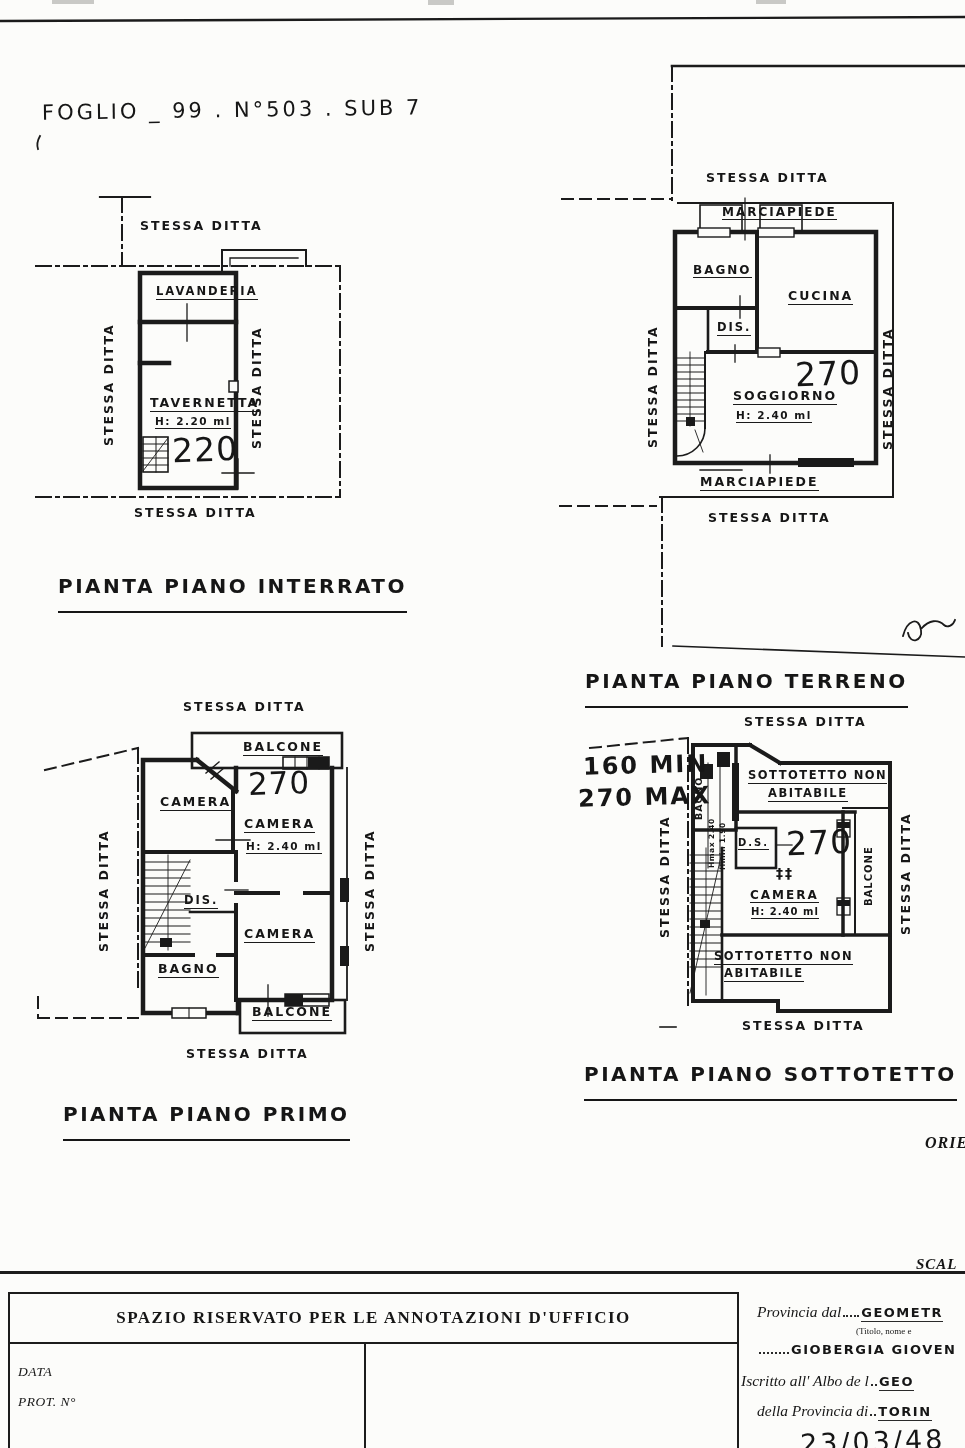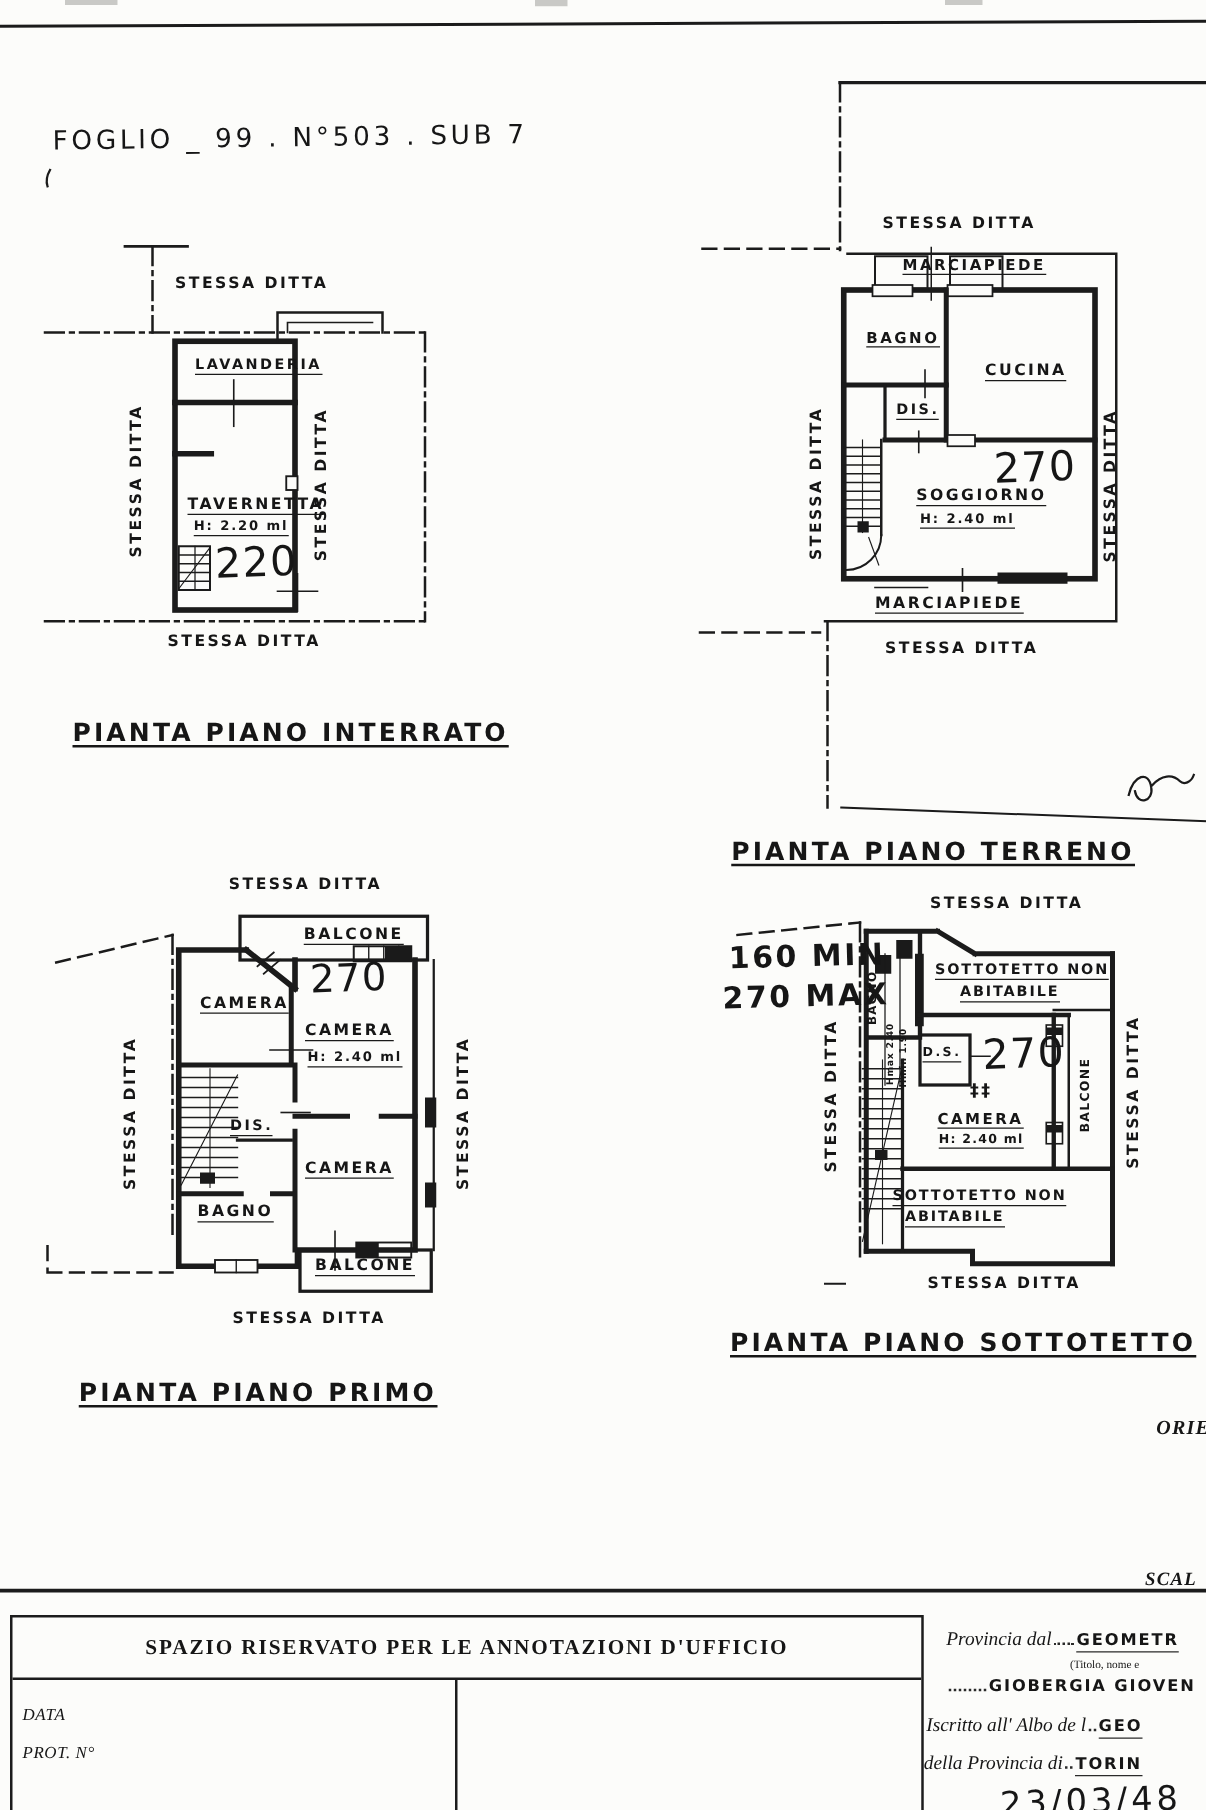--- a/index.html
+++ b/index.html
@@ -5,21 +5,21 @@
   html,body{margin:0;padding:0;background:#e8e8e8}
   .page{position:relative;width:965px;height:1448px;background:#fcfcfa;overflow:hidden;
         font-family:"DejaVu Sans",sans-serif;color:#161616}
   .art{position:absolute;left:0;top:0}
   .lbl{position:absolute;font-weight:700;font-size:12.5px;letter-spacing:2px;white-space:nowrap;line-height:1}
   .u{border-bottom:1.6px solid #1a1a1a;padding-bottom:1px}
   .vlbl{transform-origin:0 0;transform:rotate(-90deg)}
   .num{position:absolute;font-weight:400;font-size:33px;letter-spacing:1px;transform:rotate(-2deg);white-space:nowrap;line-height:1}
   .hnote{position:absolute;font-weight:600;font-size:24px;letter-spacing:2px;transform:rotate(-1.5deg);white-space:nowrap;line-height:1}
   .ptitle{position:absolute;font-weight:700;font-size:20px;letter-spacing:2.5px;white-space:nowrap;line-height:1;
-          border-bottom:2.6px solid #161616;padding-bottom:0}
+          border-bottom:2.6px solid #161616;padding-bottom:15px}
   .sheetref{position:absolute;left:42px;top:98px;font-size:21px;letter-spacing:3px;font-weight:500;
             transform:rotate(-0.8deg);white-space:nowrap}
   .frag{position:absolute;font-family:"Liberation Serif",serif;font-style:italic;font-weight:700;
         font-size:16px;letter-spacing:1px;white-space:nowrap}
   
   .toprule{position:absolute;left:0;top:1271px;width:965px;height:3px;background:#1c1c1c}
   .obox{position:absolute;left:8px;top:1292px;width:727px;height:170px;border:2.5px solid #1c1c1c}
   .obox-header{position:absolute;left:0;top:0;width:100%;height:48px;border-bottom:2.5px solid #1c1c1c;
                display:flex;align-items:center;justify-content:center}
   .obox-header span{font-family:"Liberation Serif",serif;font-weight:600;font-size:17px;letter-spacing:1.5px;white-space:nowrap}
@@ -247,19 +247,19 @@
     <div class="cline" style="left:757px;top:1303px">
       <span>Provincia dal</span><span class="leader"></span><span class="capval">GEOMETR</span>
     </div>
     <span class="smallnote" style="left:856px;top:1326px">(Titolo, nome e</span>
     <div class="cline" style="left:757px;top:1340px">
       <span class="leader" style="width:30px"></span><span class="capval" style="border-bottom:none">GIOBERGIA GIOVEN</span>
     </div>
     <div class="cline" style="left:741px;top:1372px">
       <span>Iscritto all' Albo de l</span><span class="leader" style="width:6px"></span><span class="capval">GEO</span>
     </div>
-    <div class="cline" style="left:739px;top:1402px">
+    <div class="cline" style="left:757px;top:1402px">
       <span>della Provincia di</span><span class="leader" style="width:6px"></span><span class="capval">TORIN</span>
     </div>
     <span class="hdate" style="left:800px;top:1426px">23/03/48</span>
   </div>
 
 </div>
 
 </body></html>

